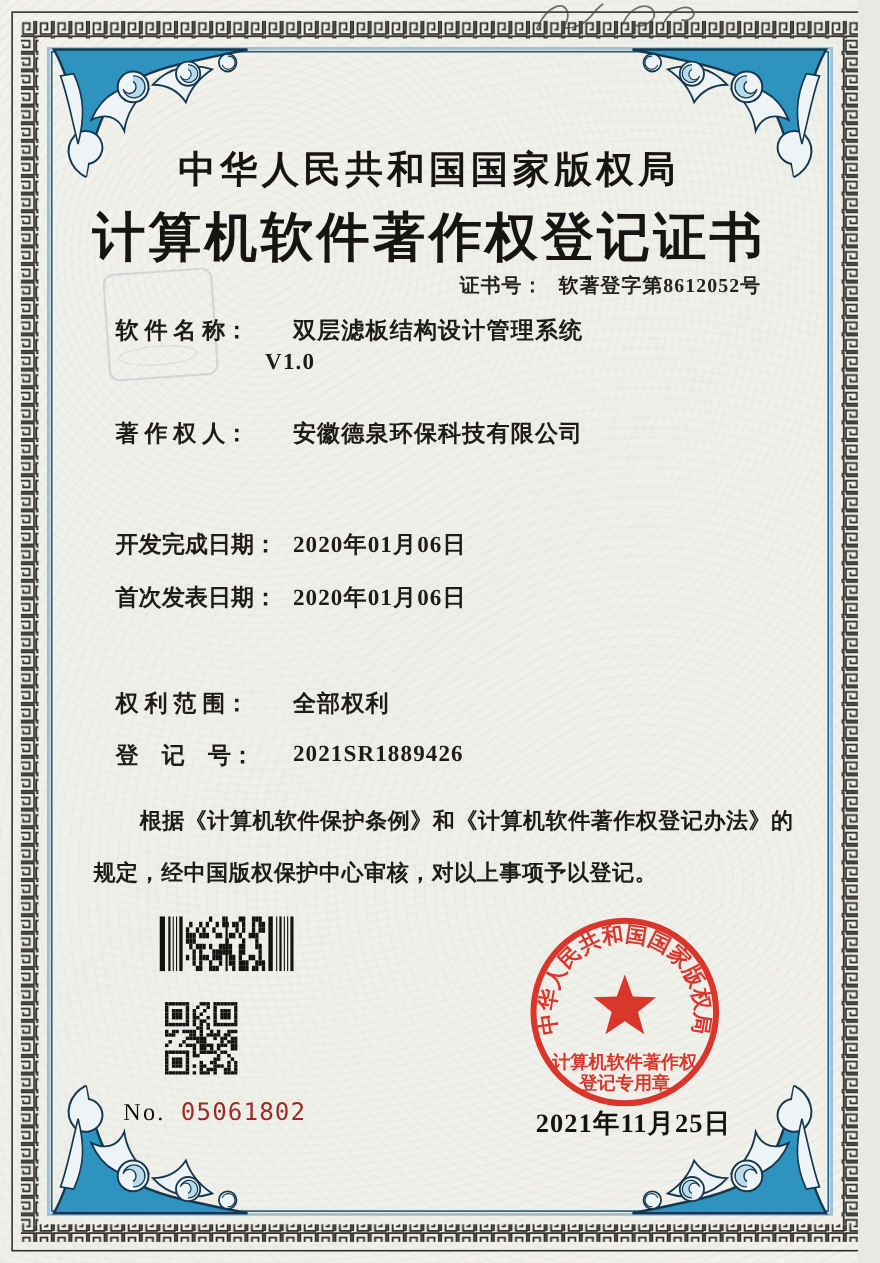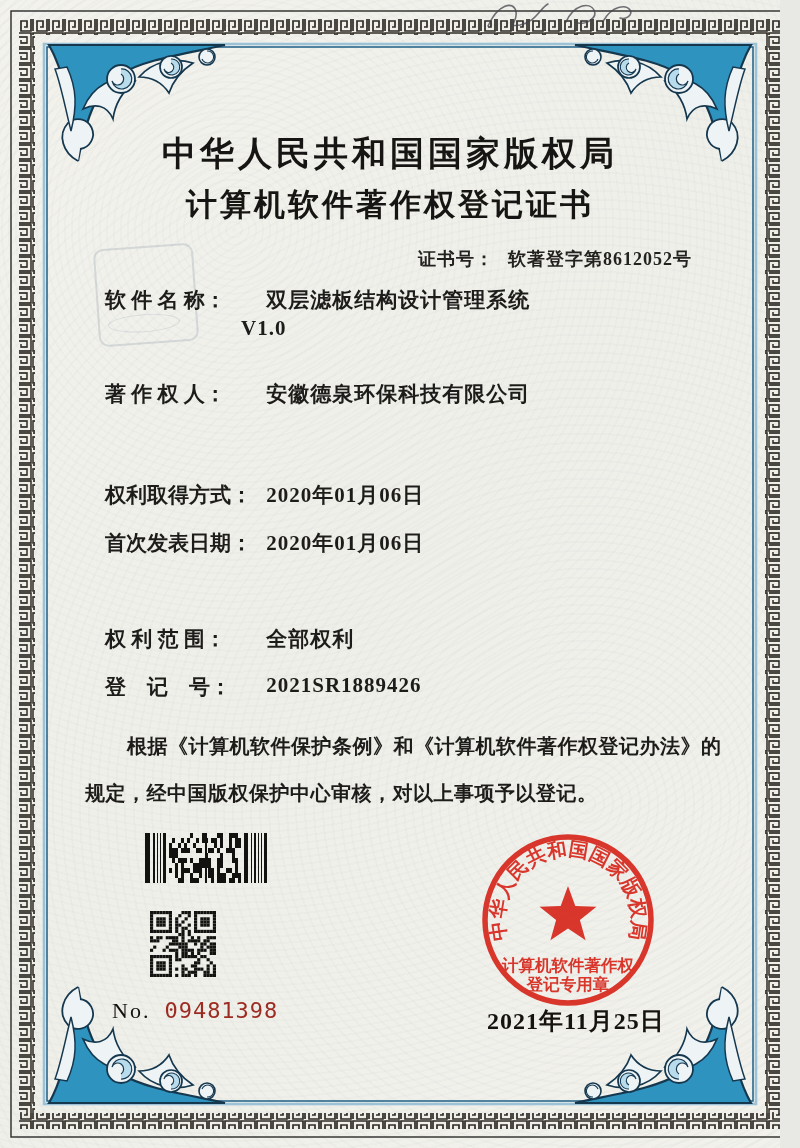--- a/index.html
+++ b/index.html
@@ -17,21 +17,21 @@
   }
   .abs{position:absolute;}
   svg{display:block;}
   
   .title-authority{
     left:0;right:0;top:131px;text-align:center;
     font-size:34px;font-weight:bold;color:#171513;letter-spacing:4px;
   }
   .title-cert{
     left:0;right:0;top:184px;text-align:center;
-    font-size:31px;font-weight:bold;color:#171513;letter-spacing:3px;
+    font-size:48px;font-weight:bold;color:#171513;letter-spacing:3px;
   }
   .cert-no{
     right:88px;top:247px;font-size:18px;font-weight:bold;color:#242220;letter-spacing:1px;
   }
   .cert-no .lbl{margin-right:14px;}
   .field-row{left:85px;width:660px;font-size:21px;font-weight:bold;color:#1e1c1a;}
   .field-label{display:inline-block;width:153px;vertical-align:top;white-space:pre;margin-left:20px;}
   .field-value{display:inline-block;margin-left:3px;letter-spacing:1px;}
   .field-value2{position:absolute;left:156px;top:30px;letter-spacing:1px;}
   .statement{left:85px;width:638px;font-size:20px;font-weight:bold;color:#1e1c1a;letter-spacing:.5px;}
@@ -125,21 +125,21 @@
   <div class="abs field-row" style="top:286px">
     <span class="field-label">软 件 名 称：</span>
     <span class="field-value">双层滤板结构设计管理系统</span>
     <span class="field-value2">V1.0</span>
   </div>
   <div class="abs field-row" style="top:380px">
     <span class="field-label">著 作 权 人：</span>
     <span class="field-value">安徽德泉环保科技有限公司</span>
   </div>
   <div class="abs field-row" style="top:481px">
-    <span class="field-label">权利取得方式：</span>
+    <span class="field-label">开发完成日期：</span>
     <span class="field-value">2020年01月06日</span>
   </div>
   <div class="abs field-row" style="top:529px">
     <span class="field-label">首次发表日期：</span>
     <span class="field-value">2020年01月06日</span>
   </div>
   <div class="abs field-row" style="top:625px">
     <span class="field-label">权 利 范 围：</span>
     <span class="field-value">全部权利</span>
   </div>
@@ -502,21 +502,21 @@
       <rect x="34.57142857142857" y="62.857142857142854" width="3.142857142857143" height="3.142857142857143" fill="#121210"></rect>
       <rect x="37.714285714285715" y="62.857142857142854" width="3.142857142857143" height="3.142857142857143" fill="#121210"></rect>
       <rect x="44" y="62.857142857142854" width="3.142857142857143" height="3.142857142857143" fill="#121210"></rect>
       <rect x="53.42857142857143" y="62.857142857142854" width="3.142857142857143" height="3.142857142857143" fill="#121210"></rect>
       <rect x="56.57142857142857" y="62.857142857142854" width="3.142857142857143" height="3.142857142857143" fill="#121210"></rect>
       <rect x="59.714285714285715" y="62.857142857142854" width="3.142857142857143" height="3.142857142857143" fill="#121210"></rect>
       <rect x="62.857142857142854" y="62.857142857142854" width="3.142857142857143" height="3.142857142857143" fill="#121210"></rect>
     </svg>
 
   <div class="abs serial">
-    <span class="no">No.</span><span class="num">09481398</span>
+    <span class="no">No.</span><span class="num">05061802</span>
   </div>
 
   <svg class="abs" style="left:480px;top:832px" width="176" height="176" viewBox="0 0 176 176">
     <g opacity="0.92">
       <circle cx="88" cy="88" r="83" fill="none" stroke="#d7271c" stroke-width="5.5"></circle>
       <path id="sealArc" d="M27.9,109.9 A64,64 0 1 1 148.1,109.9" fill="none"></path>
       <text font-size="19.5" font-weight="bold" fill="#d7271c" letter-spacing="0.5" font-family="Liberation Serif, DejaVu Serif, serif">
         <textPath href="#sealArc" startOffset="50%" text-anchor="middle">中华人民共和国国家版权局</textPath>
       </text>
       <polygon fill="#d7271c" points="88,54 95.3,73.9 116.5,74.7 99.9,87.9 105.6,108.3 88,96.5 70.4,108.3 76.1,87.9 59.5,74.7 80.7,73.9"></polygon>

